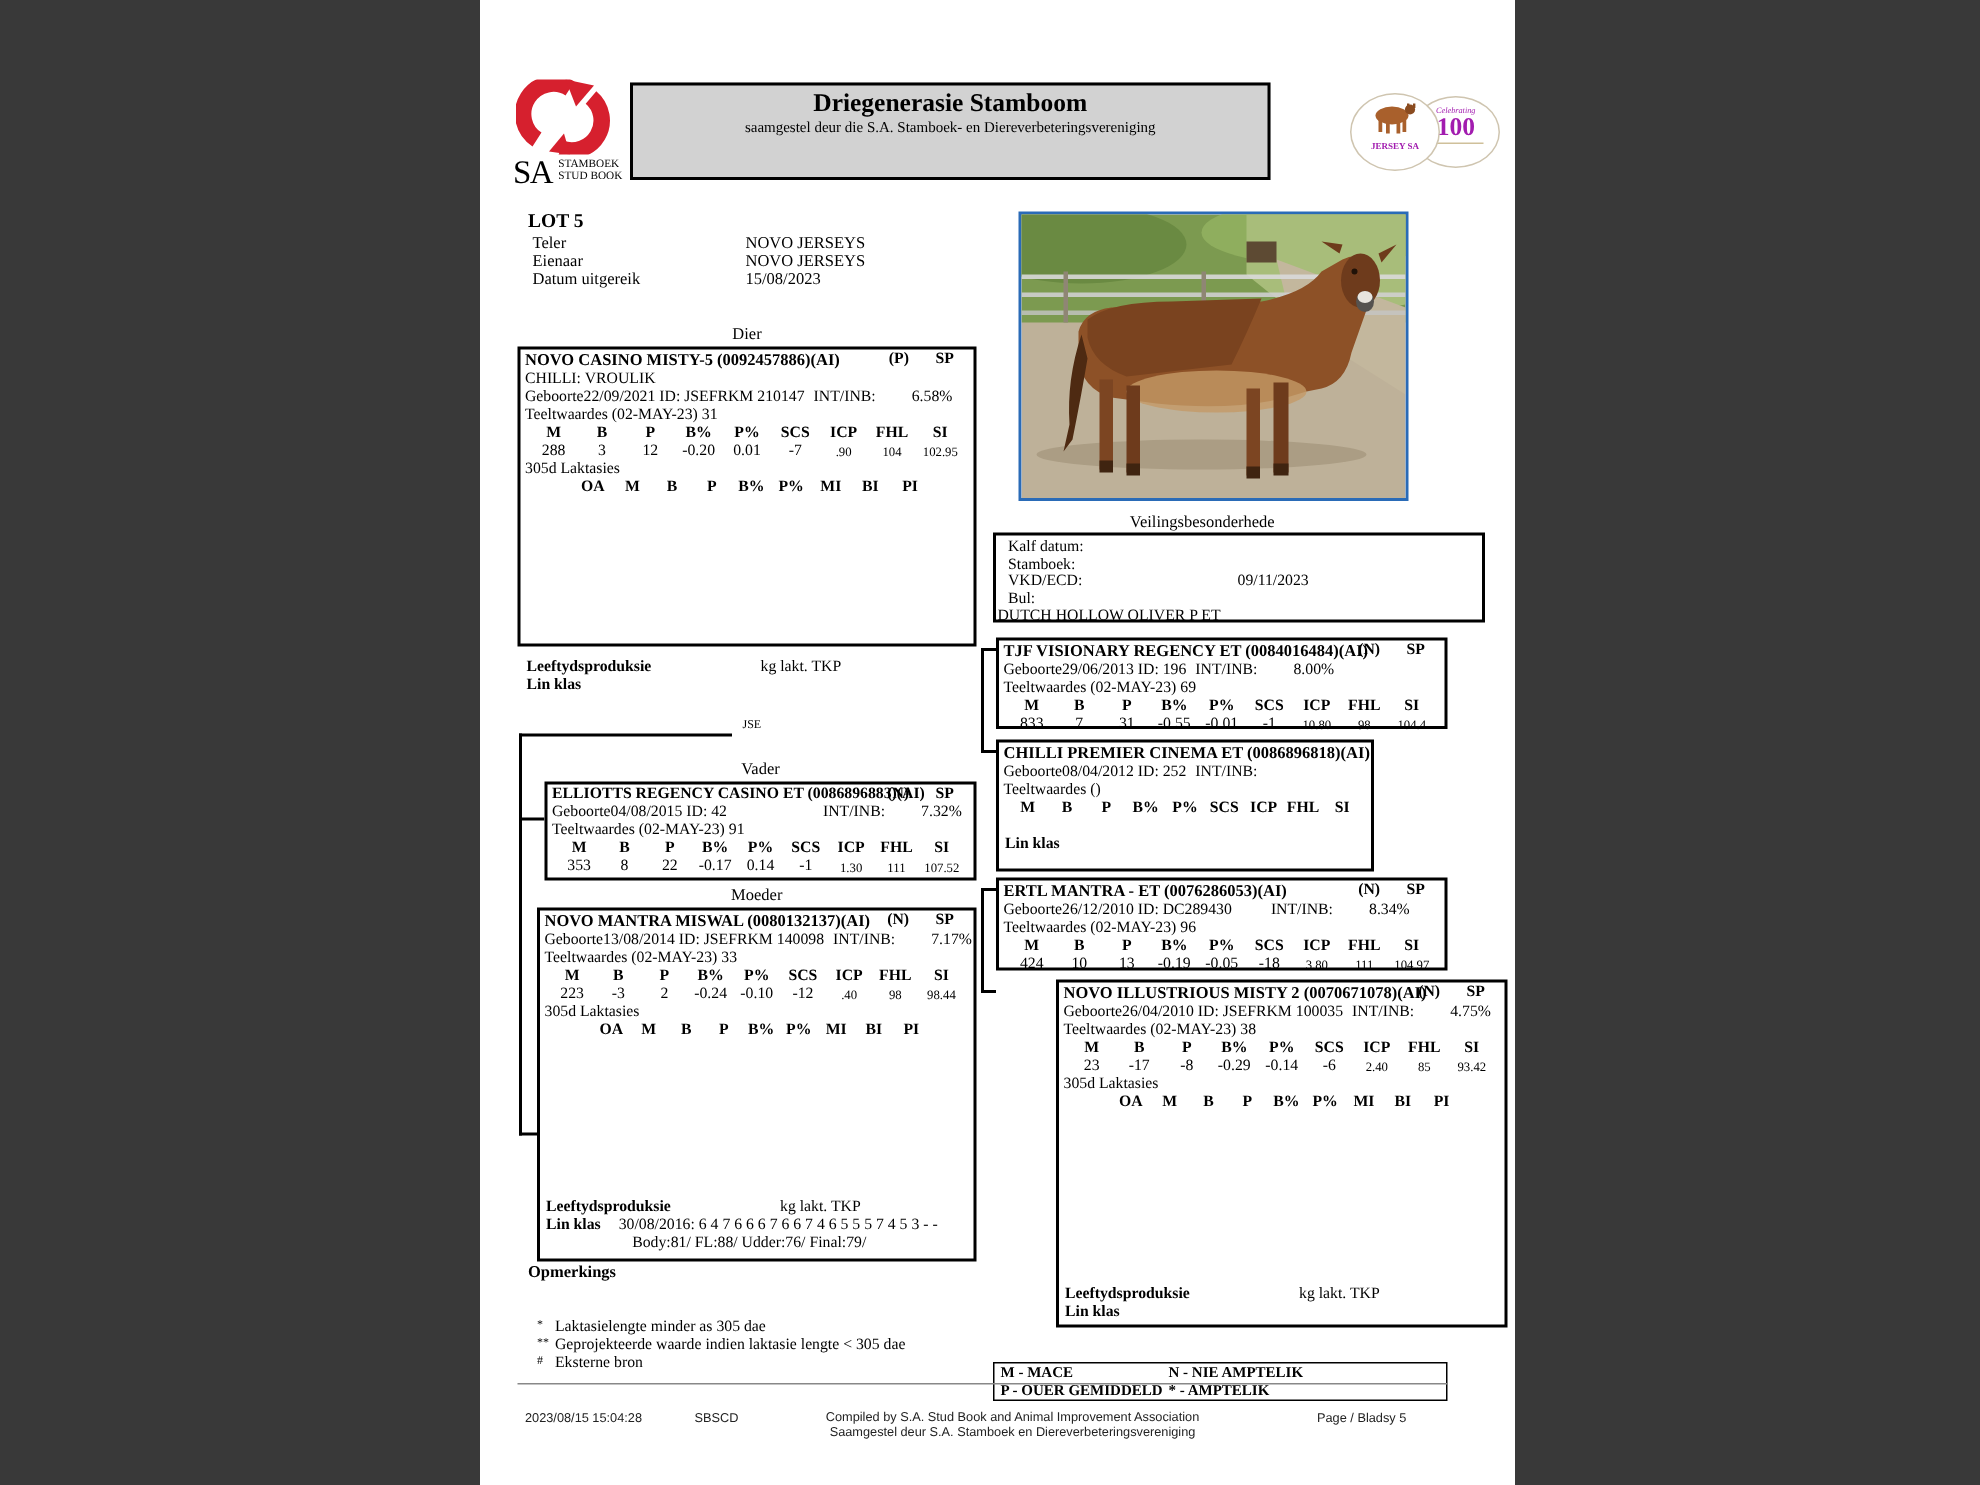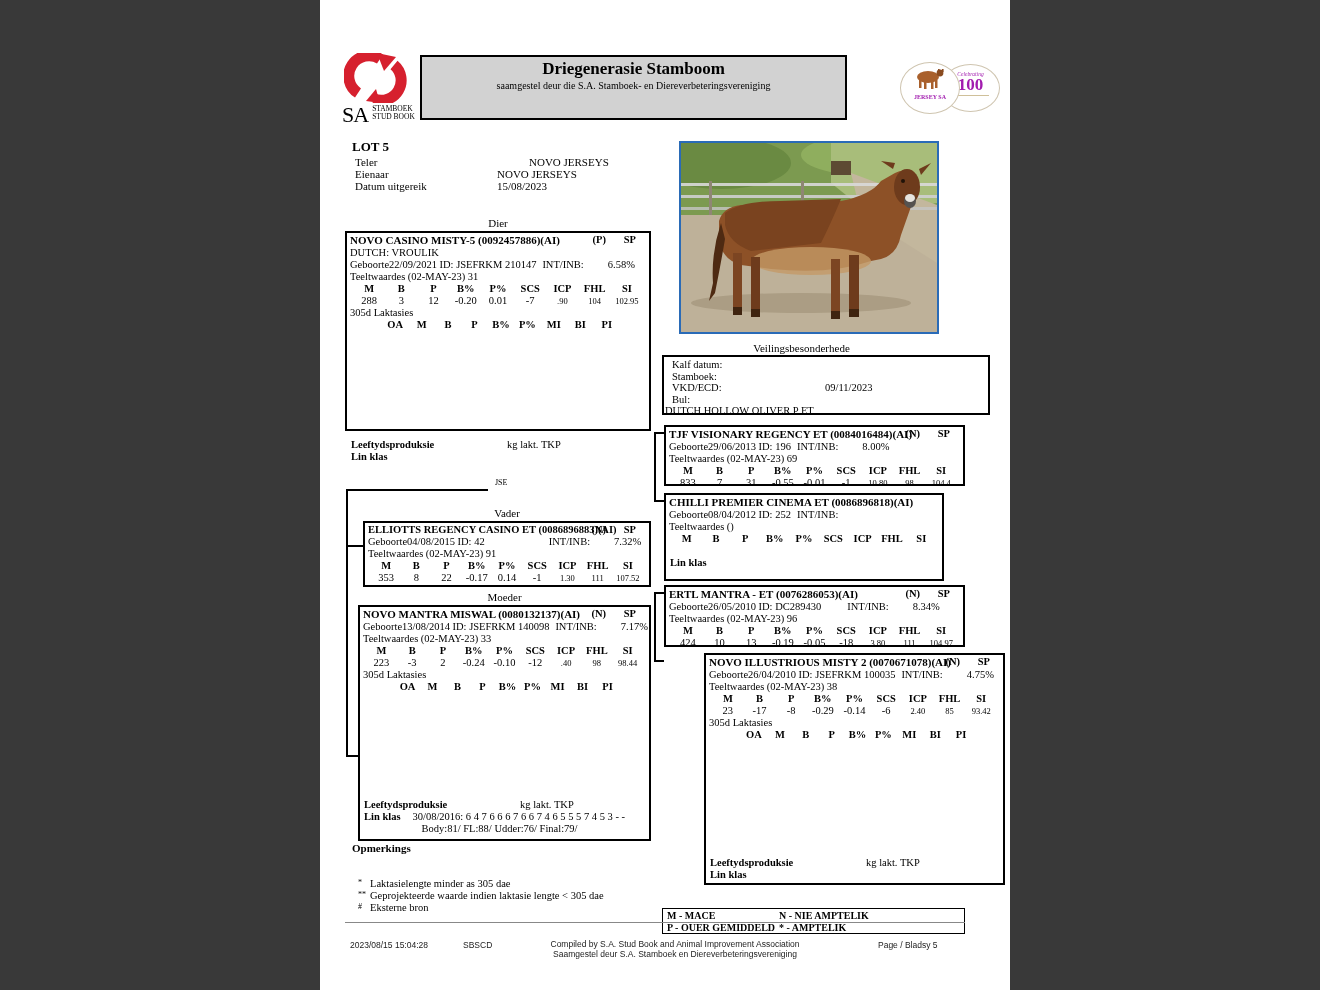--- a/index.html
+++ b/index.html
@@ -104,21 +104,21 @@
     </svg>
     <div class="gold" style="font-size:6px;font-weight:bold;">JERSEY SA</div>
   </div>
   <div class="badge" style="left:621px;top:64px;width:57px;height:46px;z-index:1;">
     <div class="gold" style="font-size:5.5px;font-style:italic;margin-top:6px;">Celebrating</div>
     <div class="gold" style="font-size:17px;font-weight:bold;line-height:16px;">100</div>
     <div style="height:1px;background:#cfc09a;margin:2px 10px 0 10px;"></div>
   </div>
 
   <div class="lot-title">LOT 5</div>
-  <div class="lot-row" style="top:156px;gap:32px;">
+  <div class="lot-row" style="top:156px;">
     <span class="l">Teler</span>
     <span>NOVO JERSEYS</span>
   </div>
   <div class="lot-row" style="top:168px;">
     <span class="l">Eienaar</span>
     <span>NOVO JERSEYS</span>
   </div>
   <div class="lot-row" style="top:180px;">
     <span class="l">Datum uitgereik</span>
     <span>15/08/2023</span>
@@ -162,21 +162,21 @@
     </svg>
   </div>
 
   <div class="seclabel" style="left:25px;top:217px;width:306px;">Dier</div>
   <div class="abox" style="left:25px;top:231px;width:306px;height:200px;">
     <div class="titlerow">
       <span class="aname">NOVO CASINO MISTY-5 (0092457886)(AI)</span>
       <span class="flag">(P)</span>
       <span class="spf">SP</span>
     </div>
-    <div>DUTCH: VROULIK</div>
+    <div>CHILLI: VROULIK</div>
     <div class="gebrow">
       <span>Geboorte22/09/2021 ID: JSEFRKM 210147</span><span class="intlbl">INT/INB:</span><span class="inbval">6.58%</span>
     </div>
     <div>Teeltwaardes (02-MAY-23) 31</div>
     <div class="srow head">
         <span class="cell">M</span>
         <span class="cell">B</span>
         <span class="cell">P</span>
         <span class="cell">B%</span>
         <span class="cell">P%</span>
@@ -376,21 +376,21 @@
         <span class="cell">31</span>
         <span class="cell">-0.55</span>
         <span class="cell">-0.01</span>
         <span class="cell">-1</span>
         <span class="cell">10.80</span>
         <span class="cell">98</span>
         <span class="cell">104.4</span>
       </div>
   </div>
 
-  <div class="abox" style="left:344px;top:493px;width:280px;height:88px;">
+  <div class="abox" style="left:344px;top:493px;width:252px;height:88px;">
     <div class="titlerow">
       <span class="aname">CHILLI PREMIER CINEMA ET (0086896818)(AI)</span>
     </div>
     <div class="gebrow">
       <span>Geboorte08/04/2012 ID: 252</span><span class="intlbl">INT/INB:</span>
     </div>
     <div>Teeltwaardes ()</div>
     <div class="srow head">
         <span class="cell">M</span>
         <span class="cell">B</span>
@@ -407,21 +407,21 @@
     </div>
   </div>
 
   <div class="abox" style="left:344px;top:585px;width:301px;height:62px;">
     <div class="titlerow">
       <span class="aname">ERTL MANTRA - ET (0076286053)(AI)</span>
       <span class="flag">(N)</span>
       <span class="spf">SP</span>
     </div>
     <div class="gebrow gap-md">
-      <span>Geboorte26/05/2010 ID: DC289430</span><span class="intlbl">INT/INB:</span><span class="inbval">8.34%</span>
+      <span>Geboorte26/12/2010 ID: DC289430</span><span class="intlbl">INT/INB:</span><span class="inbval">8.34%</span>
     </div>
     <div>Teeltwaardes (02-MAY-23) 96</div>
     <div class="srow head">
         <span class="cell">M</span>
         <span class="cell">B</span>
         <span class="cell">P</span>
         <span class="cell">B%</span>
         <span class="cell">P%</span>
         <span class="cell">SCS</span>
         <span class="cell">ICP</span>

